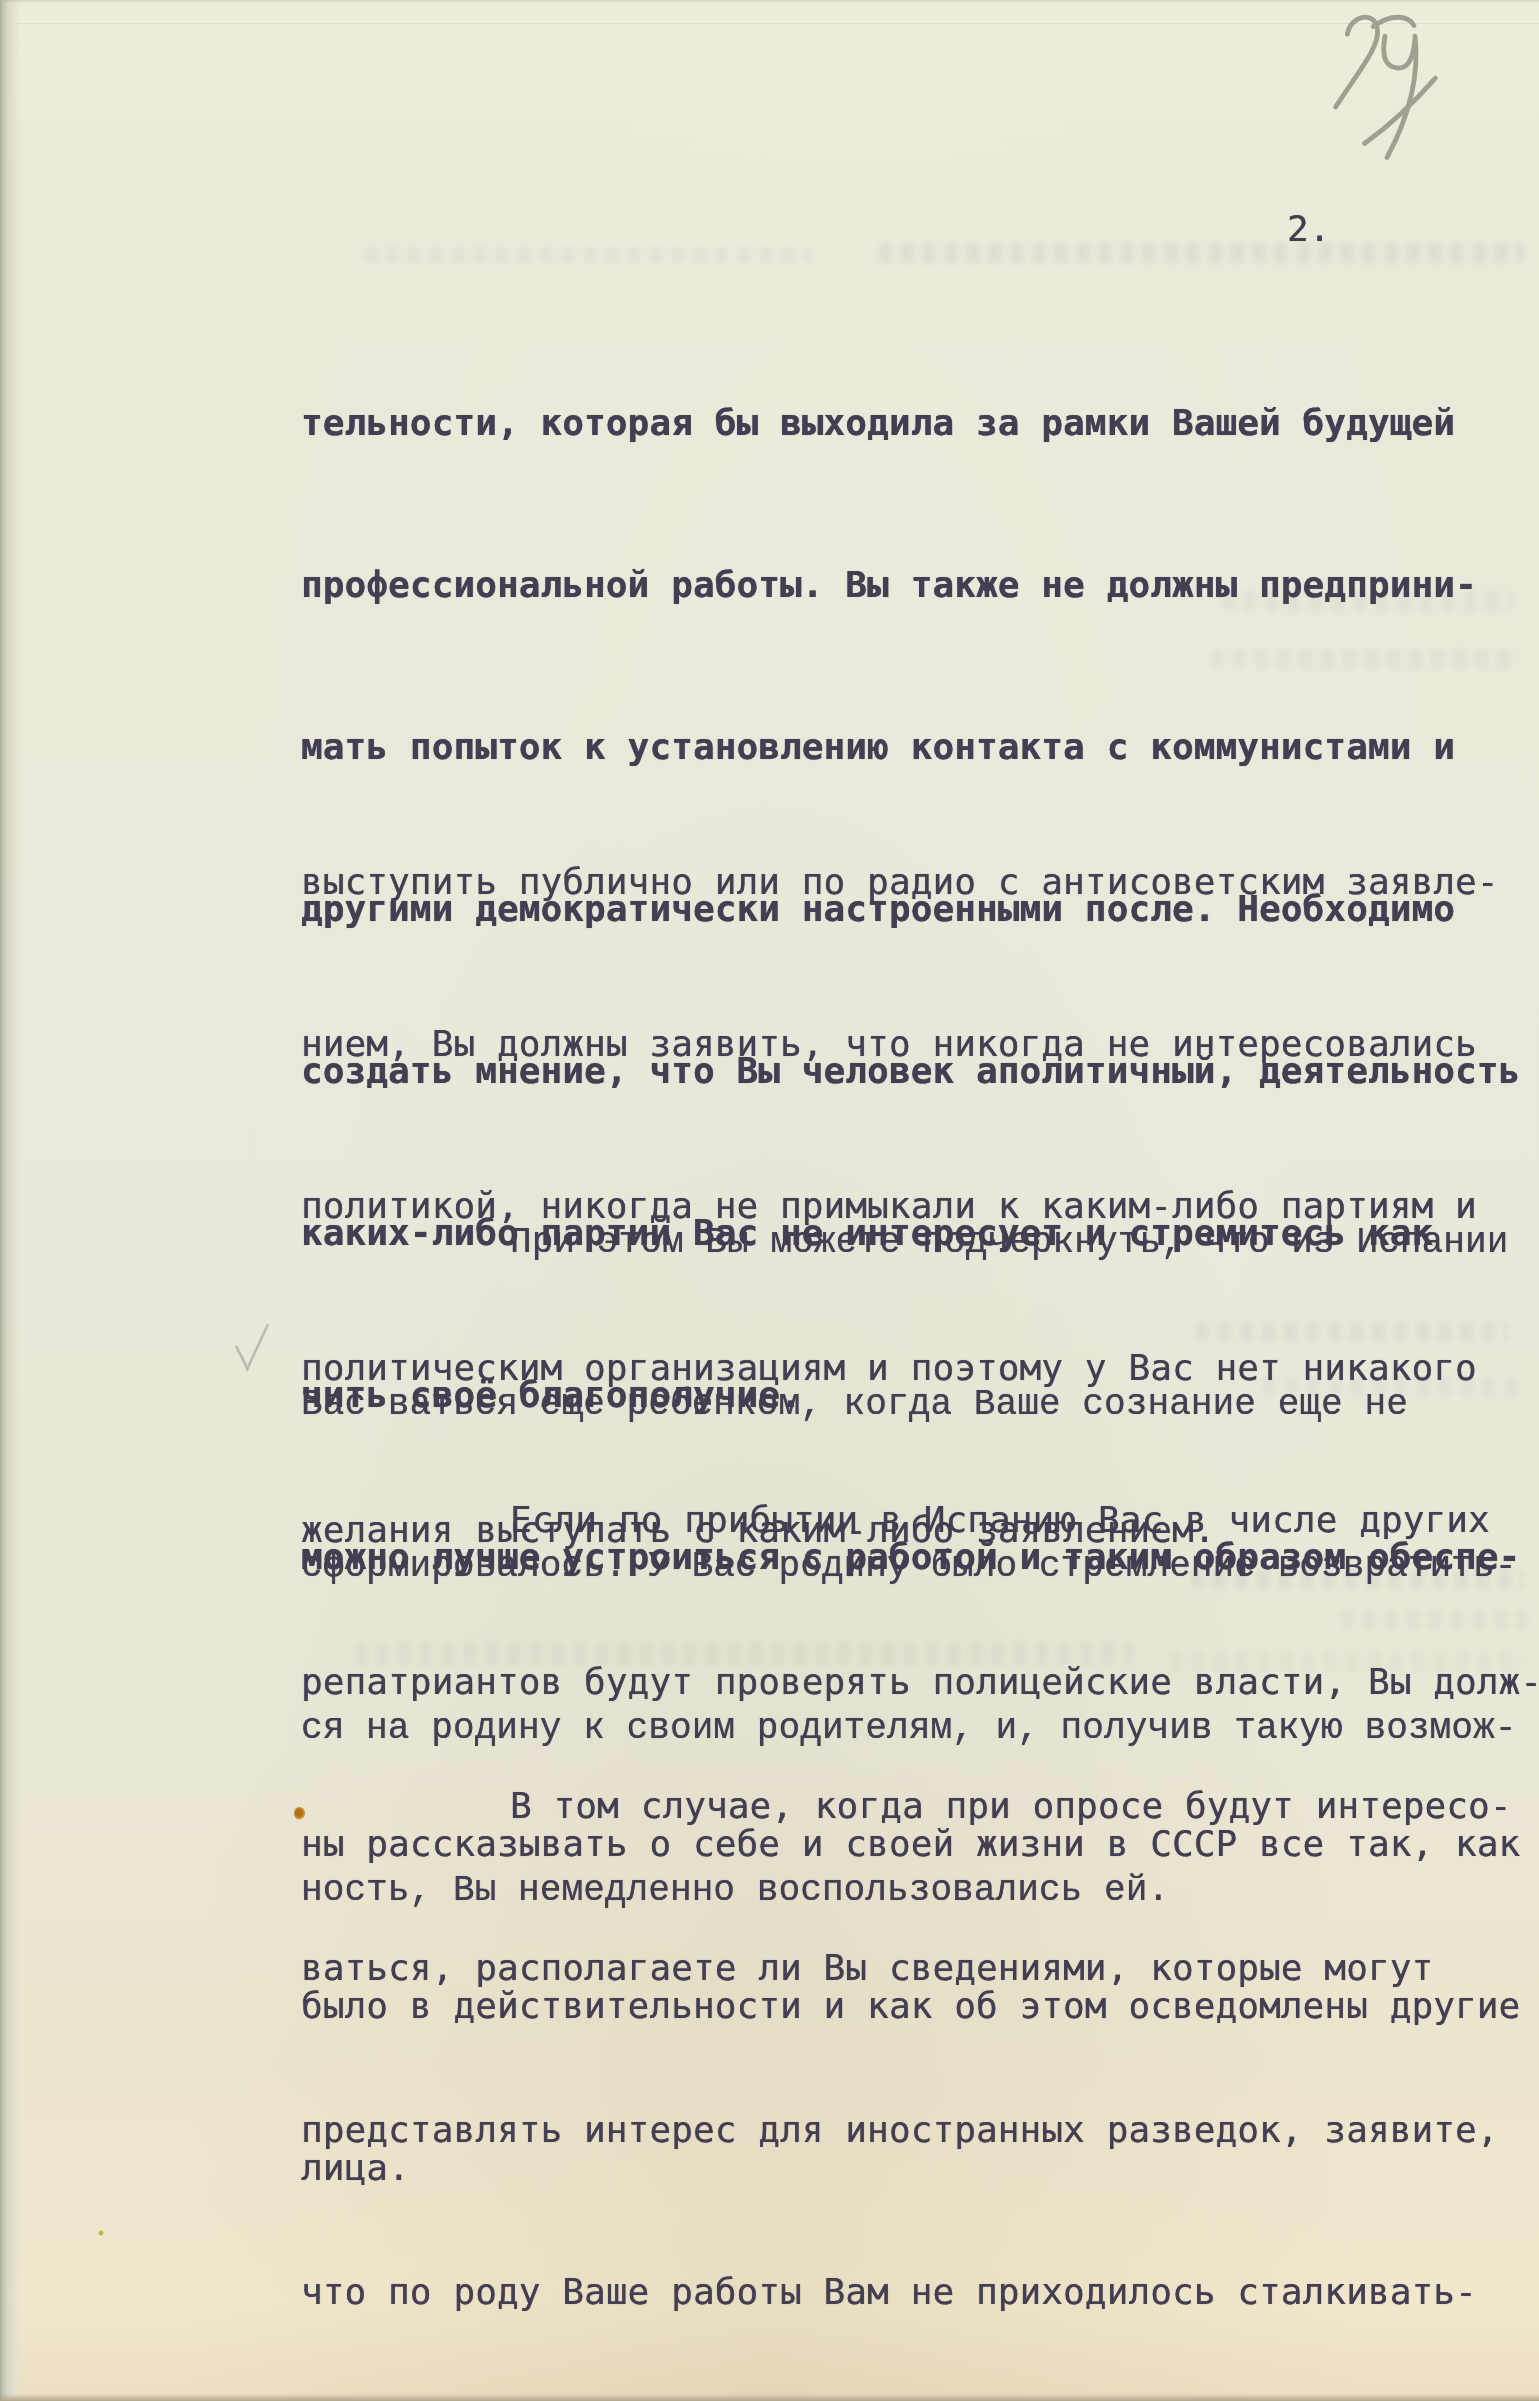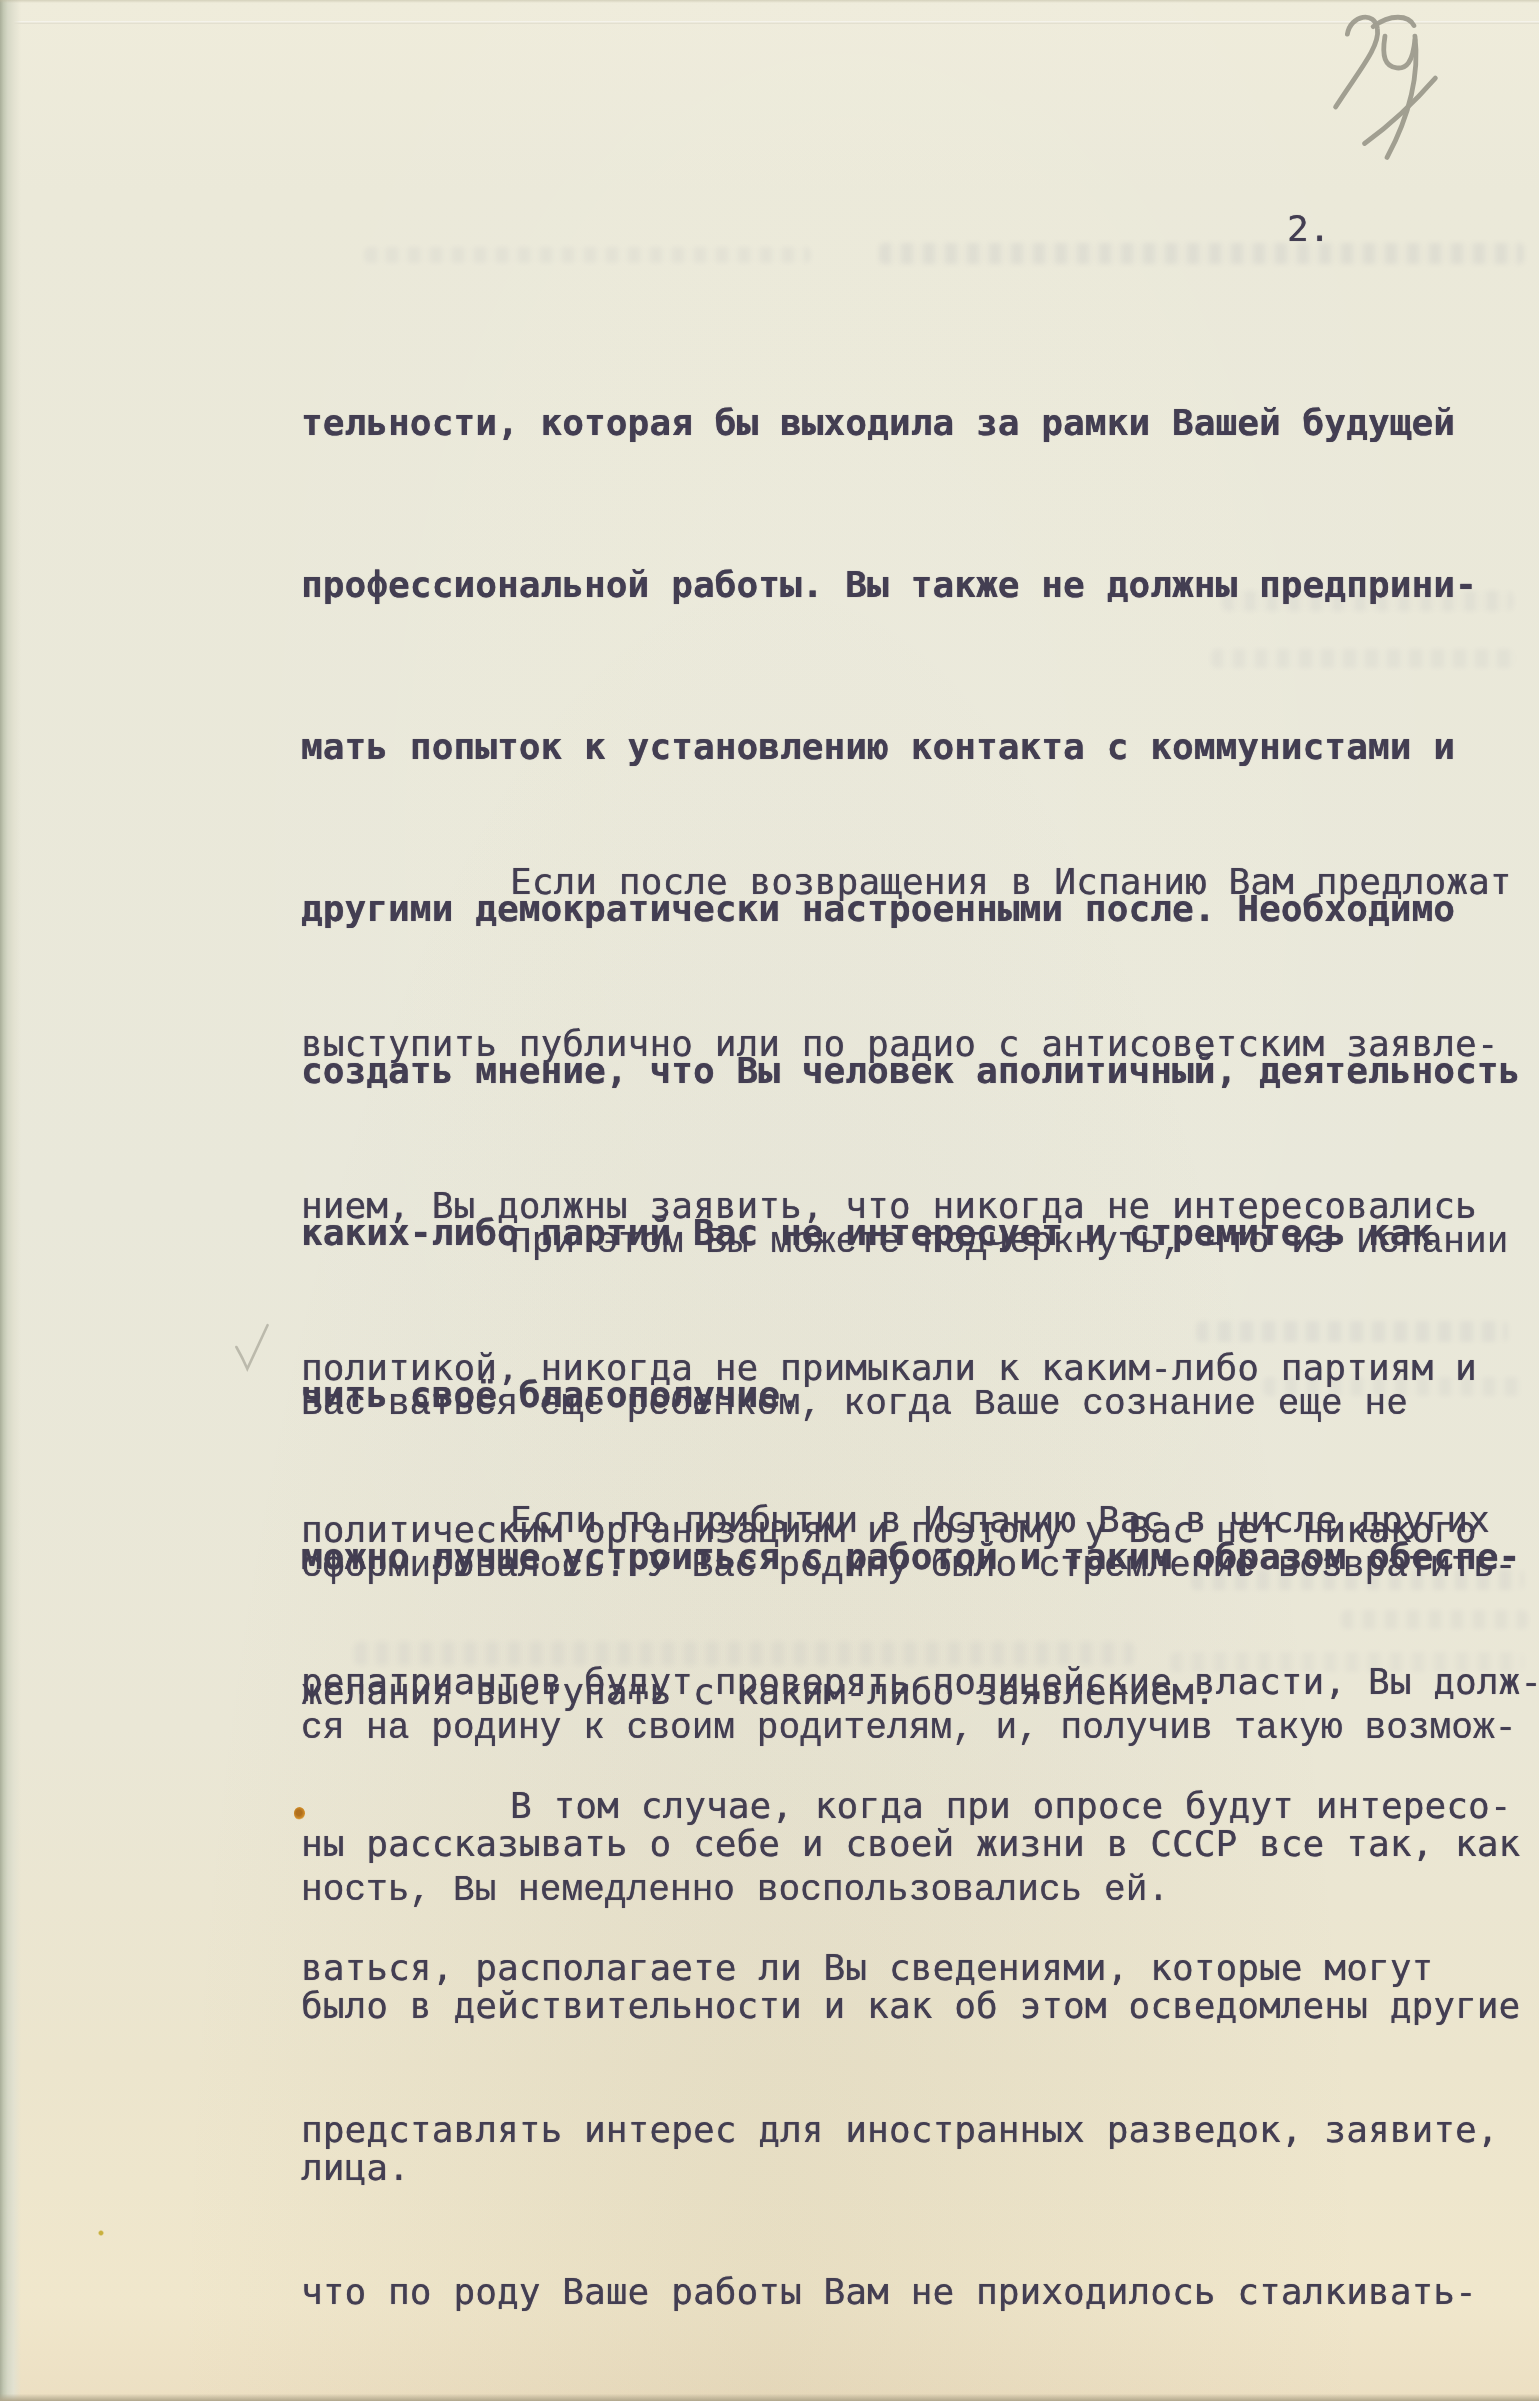--- a/index.html
+++ b/index.html
@@ -83,21 +83,20 @@
     <div class="line">профессиональной работы. Вы также не должны предприни-</div>
     <div class="line">мать попыток к установлению контакта с коммунистами и</div>
     <div class="line">другими демократически настроенными после. Необходимо</div>
     <div class="line">создать мнение, что Вы человек аполитичный, деятельность</div>
     <div class="line">каких-либо партий Вас не интересует и стремитесь как</div>
     <div class="line">чить своё благополучие.</div>
     <div class="line">можно лучше устроиться с работой и таким образом обеспе-</div>
   </div>
 
   <div class="typed para p2">
-    <div class="line indent">Если после возвращения в Испанию Вам предложат</div>
     <div class="line">выступить публично или по радио с антисоветским заявле-</div>
     <div class="line">нием, Вы должны заявить, что никогда не интересовались</div>
     <div class="line">политикой, никогда не примыкали к каким-либо партиям и</div>
     <div class="line">политическим организациям и поэтому у Вас нет никакого</div>
     <div class="line">желания выступать с каким-либо заявлением.</div>
   </div>
 
   <div class="typed para p3">
     <div class="line indent">При этом Вы можете подчеркнуть, что из Испании</div>
     <div class="line">Вас ваться еще ребенком, когда Ваше сознание еще не</div>

